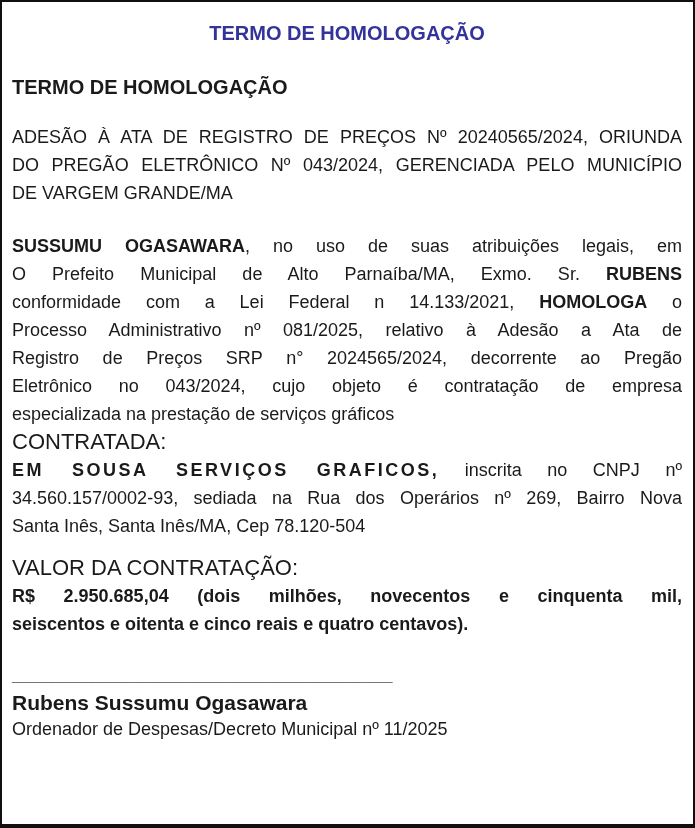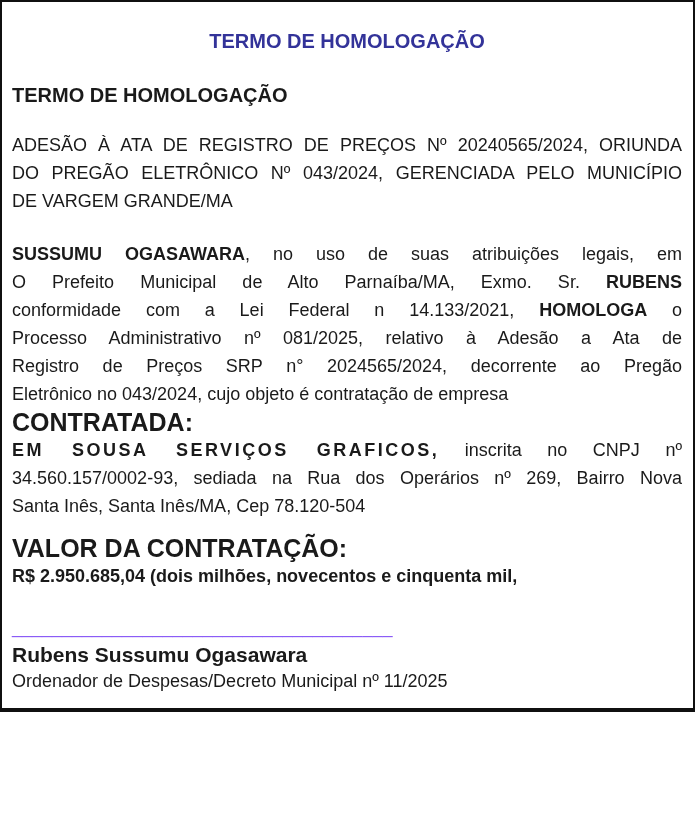--- a/index.html
+++ b/index.html
@@ -3,25 +3,25 @@
 <meta charset="utf-8">
 <style>
   html, body {
     margin: 0;
     padding: 0;
     background: #ffffff;
   }
   .page {
     position: relative;
     width: 695px;
-    height: 712px;
+    height: 828px;
     box-sizing: border-box;
     border: 2px solid #101010;
     border-bottom-width: 4px;
-    padding: 24px 11px 0 10px;
+    padding: 16px 11px 0 10px;
     background: #ffffff;
     font-family: "Liberation Sans", "DejaVu Sans", sans-serif;
     font-size: 18px;
     color: #1a1a1a;
     overflow: hidden;
   }
   .doc-title {
     text-align: center;
     font-weight: bold;
     font-size: 20px;
@@ -40,38 +40,39 @@
     line-height: 28px;
     text-align: justify;
     text-align-last: justify;
     white-space: normal;
   }
   .lines .line:last-child {
     text-align-last: left;
   }
   .line .b { font-weight: bold; }
   .sec-label {
-    font-weight: bold;
-    font-size: 25px;
+    font-weight: normal;
+    font-size: 22px;
     line-height: 28px;
   }
   .valor-block { margin-top: 14px; }
   .valor-lines .line { font-weight: bold; }
   .contratada .line:first-child .b {
     letter-spacing: 2.5px;
   }
   .date-line {
     margin-top: 16px;
     line-height: 28px;
   }
   .sig-block { margin-top: 24px; }
   .sig-block > div { line-height: 27px; }
   .sig-rule {
-    color: #8b5cf6;
+    color: #404040;
     letter-spacing: 0;
+    font-weight: bold;
   }
   .sig-name {
     font-weight: bold;
     font-size: 21px;
   }
 </style>
 </head>
 <body>
 
 <div class="page" style="color: rgb(26, 26, 26);">
@@ -86,35 +87,37 @@
       <div class="line"><span>DE VARGEM GRANDE/MA</span></div>
     </div>
 
   <div class="par preamble lines">
       <div class="line"><span class="b">SUSSUMU OGASAWARA</span><span>, no uso de suas atribuições legais, em</span></div>
       <div class="line"><span>O Prefeito Municipal de Alto Parnaíba/MA, Exmo. Sr. </span><span class="b">RUBENS</span></div>
       <div class="line"><span>conformidade com a Lei Federal n 14.133/2021, </span><span class="b">HOMOLOGA</span><span> o</span></div>
       <div class="line"><span>Processo Administrativo nº 081/2025, relativo à Adesão a Ata de</span></div>
       <div class="line"><span>Registro de Preços SRP n° 2024565/2024, decorrente ao Pregão</span></div>
       <div class="line"><span>Eletrônico no 043/2024, cujo objeto é contratação de empresa</span></div>
+      <div class="line"><span>especializada na prestação de serviços gráficos</span></div>
     </div>
 
   <div class="sec-label">CONTRATADA:</div>
 
   <div class="par lines contratada">
       <div class="line"><span class="b">EM SOUSA SERVIÇOS GRAFICOS,</span><span> inscrita no CNPJ nº</span></div>
       <div class="line"><span>34.560.157/0002-93, sediada na Rua dos Operários nº 269, Bairro Nova</span></div>
       <div class="line"><span>Santa Inês, Santa Inês/MA, Cep 78.120-504</span></div>
     </div>
 
   <div class="valor-block">
     <div class="sec-label">VALOR DA CONTRATAÇÃO:</div>
 
     <div class="par lines valor-lines">
         <div class="line"><span class="b">R$ 2.950.685,04 (dois milhões, novecentos e cinquenta mil,</span></div>
+        <div class="line"><span class="b">seiscentos e oitenta e cinco reais e quatro centavos).</span></div>
       </div>
   </div>
 
 
   <div class="sig-block">
     <div class="sig-rule">______________________________________</div>
     <div class="sig-name">Rubens Sussumu Ogasawara</div>
     <div class="sig-ordinance">Ordenador de Despesas/Decreto Municipal nº 11/2025</div>
   </div>
 

